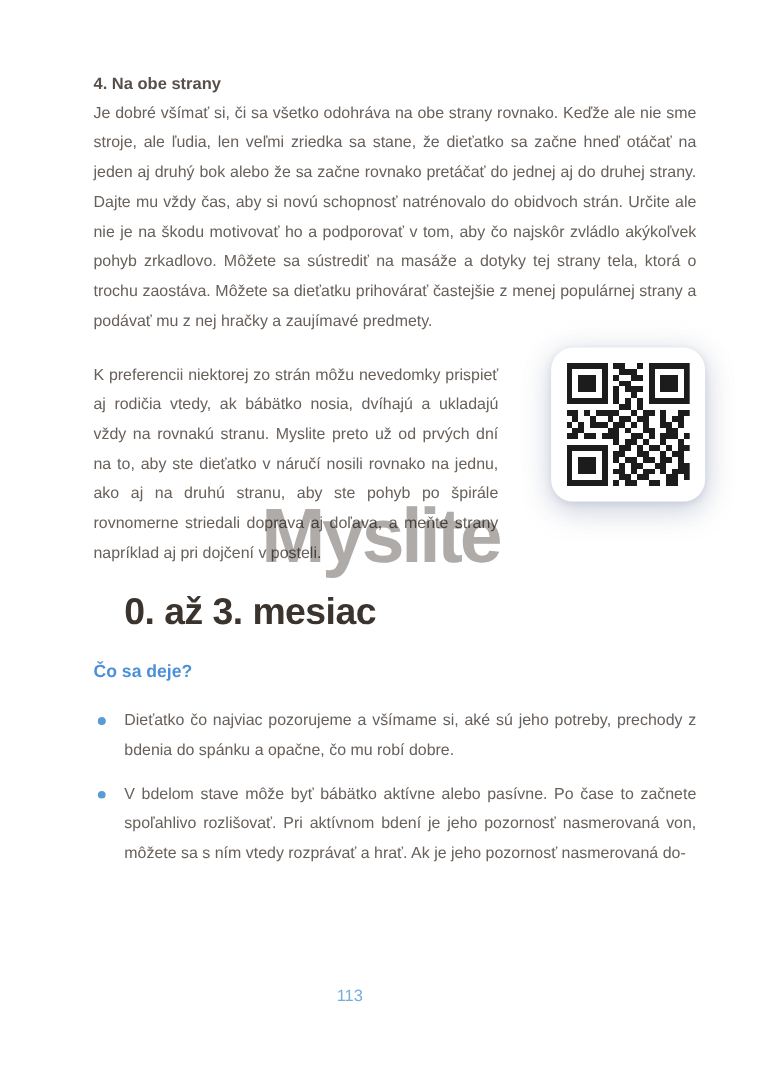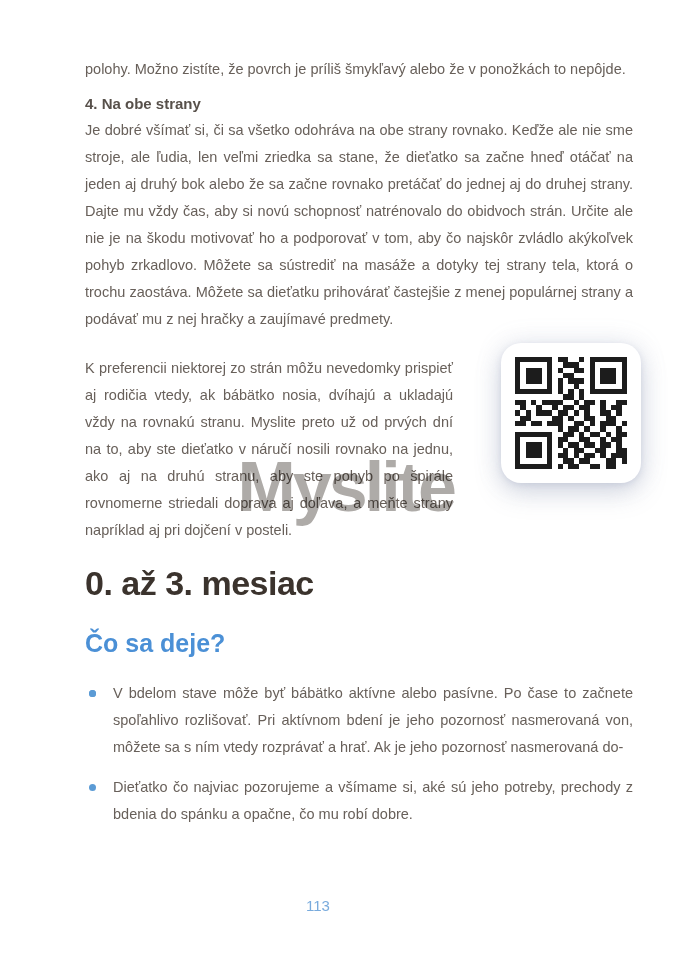--- a/index.html
+++ b/index.html
@@ -62,24 +62,25 @@
     z-index:5;
     pointer-events:none;
   }
   .month-title {
     clear:both;
     margin-top:20px;
     font-size:34px;
     font-weight:bold;
     letter-spacing:-0.5px;
     color:var(--heading_dark,#3b332d);
+    margin-left:28px;
   }
   .blue-subtitle {
     margin-top:26px;
-    font-size:25px;
+    font-size:16px;
     font-weight:bold;
     color:var(--accent_blue,#4b90d6);
   }
   .bullet-list { margin-top:22px; list-style:none; }
   .bullet-list li {
     position:relative;
     padding-left:28px;
     margin-bottom:13px;
     font-size:14.5px;
     line-height:27px;
@@ -100,21 +101,20 @@
     font-size:15px;
     color:var(--page_number_blue,#79abdd);
     z-index:6;
   }
 </style>
 </head>
 <body>
 
 <div class="page">
 
-  <p class="body-text intro-line">polohy. Možno zistíte, že povrch je príliš šmykľavý alebo že v ponožkách to nepôjde.</p>
 
   <h3 class="section-heading">4. Na obe strany</h3>
 
   <p class="body-text">Je dobré všímať si, či sa všetko odohráva na obe strany rovnako. Keďže ale nie sme stroje, ale ľudia, len veľmi zriedka sa stane, že dieťatko sa začne hneď otáčať na jeden aj druhý bok alebo že sa začne rovnako pretáčať do jednej aj do druhej strany. Dajte mu vždy čas, aby si novú schopnosť natrénovalo do obidvoch strán. Určite ale nie je na škodu motivovať ho a podporovať v tom, aby čo najskôr zvládlo akýkoľvek pohyb zrkadlovo. Môžete sa sústrediť na masáže a dotyky tej strany tela, ktorá o trochu zaostáva. Môžete sa dieťatku prihovárať častejšie z menej populárnej strany a podávať mu z nej hračky a zaujímavé predmety.</p>
 
   <div class="qr-wrap">
     <div class="qr-float">
       <div class="qr-card">
         <svg viewBox="0 0 21 21" shape-rendering="crispEdges" xmlns="http://www.w3.org/2000/svg" fill="#1c1c1c">
             <rect x="0" y="0" width="1" height="1"></rect>
@@ -365,25 +365,25 @@
   <h1 class="month-title">0. až 3. mesiac</h1>
 
   <h2 class="blue-subtitle">Čo sa deje?</h2>
 
   <ul class="bullet-list">
     <li>
       <span class="bullet-dot"></span>
     </li>
     <li>
       <span class="bullet-dot"></span>
-      <span>V bdelom stave môže byť bábätko aktívne alebo pasívne. Po čase to začnete spoľahlivo rozlišovať. Pri aktívnom bdení je jeho pozornosť nasmerovaná von, môžete sa s ním vtedy rozprávať a hrať. Ak je jeho pozornosť nasmerovaná do-</span>
+      <span>Dieťatko čo najviac pozorujeme a všímame si, aké sú jeho potreby, prechody z bdenia do spánku a opačne, čo mu robí dobre.</span>
     </li>
     <li>
       <span class="bullet-dot"></span>
-      <span>Dieťatko čo najviac pozorujeme a všímame si, aké sú jeho potreby, prechody z bdenia do spánku a opačne, čo mu robí dobre.</span>
+      <span>V bdelom stave môže byť bábätko aktívne alebo pasívne. Po čase to začnete spoľahlivo rozlišovať. Pri aktívnom bdení je jeho pozornosť nasmerovaná von, môžete sa s ním vtedy rozprávať a hrať. Ak je jeho pozornosť nasmerovaná do-</span>
     </li>
   </ul>
 
 </div>
 
 <div class="watermark">Myslite</div>
 
 <div class="page-number">113</div>
 
 </body></html>

